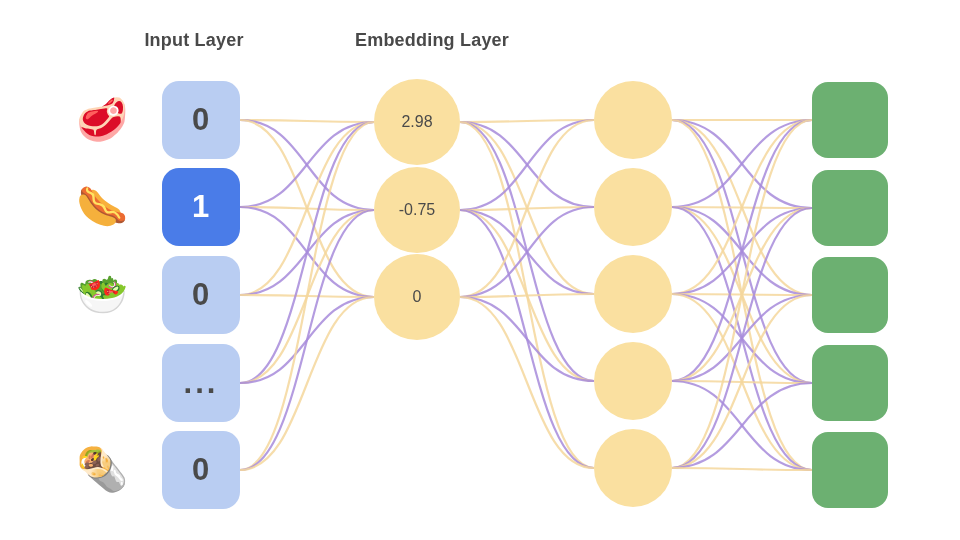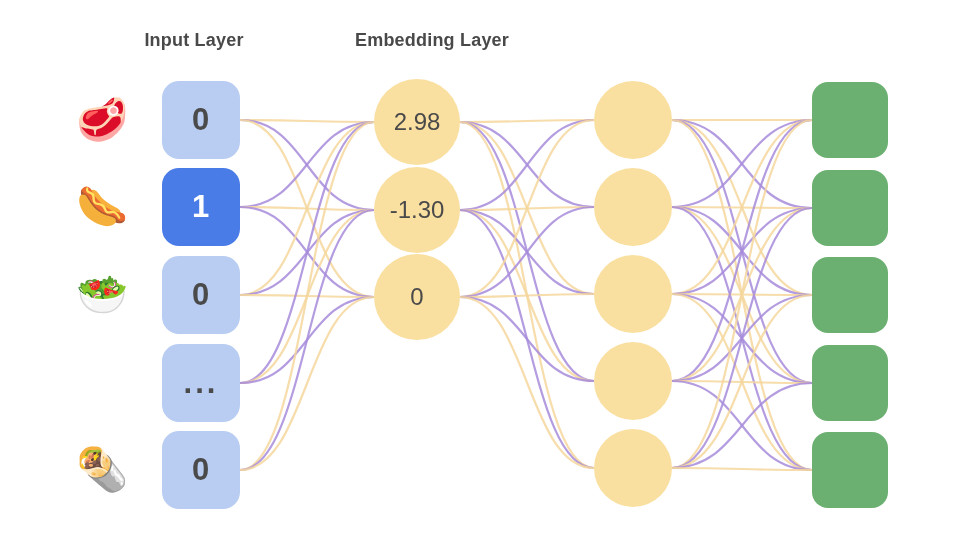--- a/index.html
+++ b/index.html
@@ -49,21 +49,21 @@
   }
   .in-box.active { background: #4a7ce8; color: #ffffff; }
   .in-box.dots { font-size: 31px; letter-spacing: 3px; }
 
   .emb-node {
     position: absolute;
     width: 86px; height: 86px;
     border-radius: 50%;
     background: #fae0a0;
     color: #4a4a4a;
-    font-size: 24px;
+    font-size: 16px;
     font-weight: normal;
     display: flex;
     align-items: center;
     justify-content: center;
     transform: translate(-50%, -50%);
   }
 
   .hid-node {
     position: absolute;
     width: 78px; height: 78px;
@@ -151,21 +151,21 @@
   <div class="emoji" style="left:103px; top:295px;">🥗</div>
   <div class="emoji" style="left:103px; top:470px;">🌯</div>
 
   <div class="in-box" style="left:201px; top:120px;">0</div>
   <div class="in-box active" style="left:201px; top:207px;">1</div>
   <div class="in-box" style="left:201px; top:295px;">0</div>
   <div class="in-box dots" style="left:201px; top:383px;">...</div>
   <div class="in-box" style="left:201px; top:470px;">0</div>
 
   <div class="emb-node" style="left:417px; top:122px;">2.98</div>
-  <div class="emb-node" style="left:417px; top:210px;">-1.30</div>
+  <div class="emb-node" style="left:417px; top:210px;">-0.75</div>
   <div class="emb-node" style="left:417px; top:297px;">0</div>
 
   <div class="hid-node" style="left:633px; top:120px;"></div>
   <div class="hid-node" style="left:633px; top:207px;"></div>
   <div class="hid-node" style="left:633px; top:294px;"></div>
   <div class="hid-node" style="left:633px; top:381px;"></div>
   <div class="hid-node" style="left:633px; top:468px;"></div>
 
   <div class="out-box" style="left:850px; top:120px;"></div>
   <div class="out-box" style="left:850px; top:208px;"></div>

